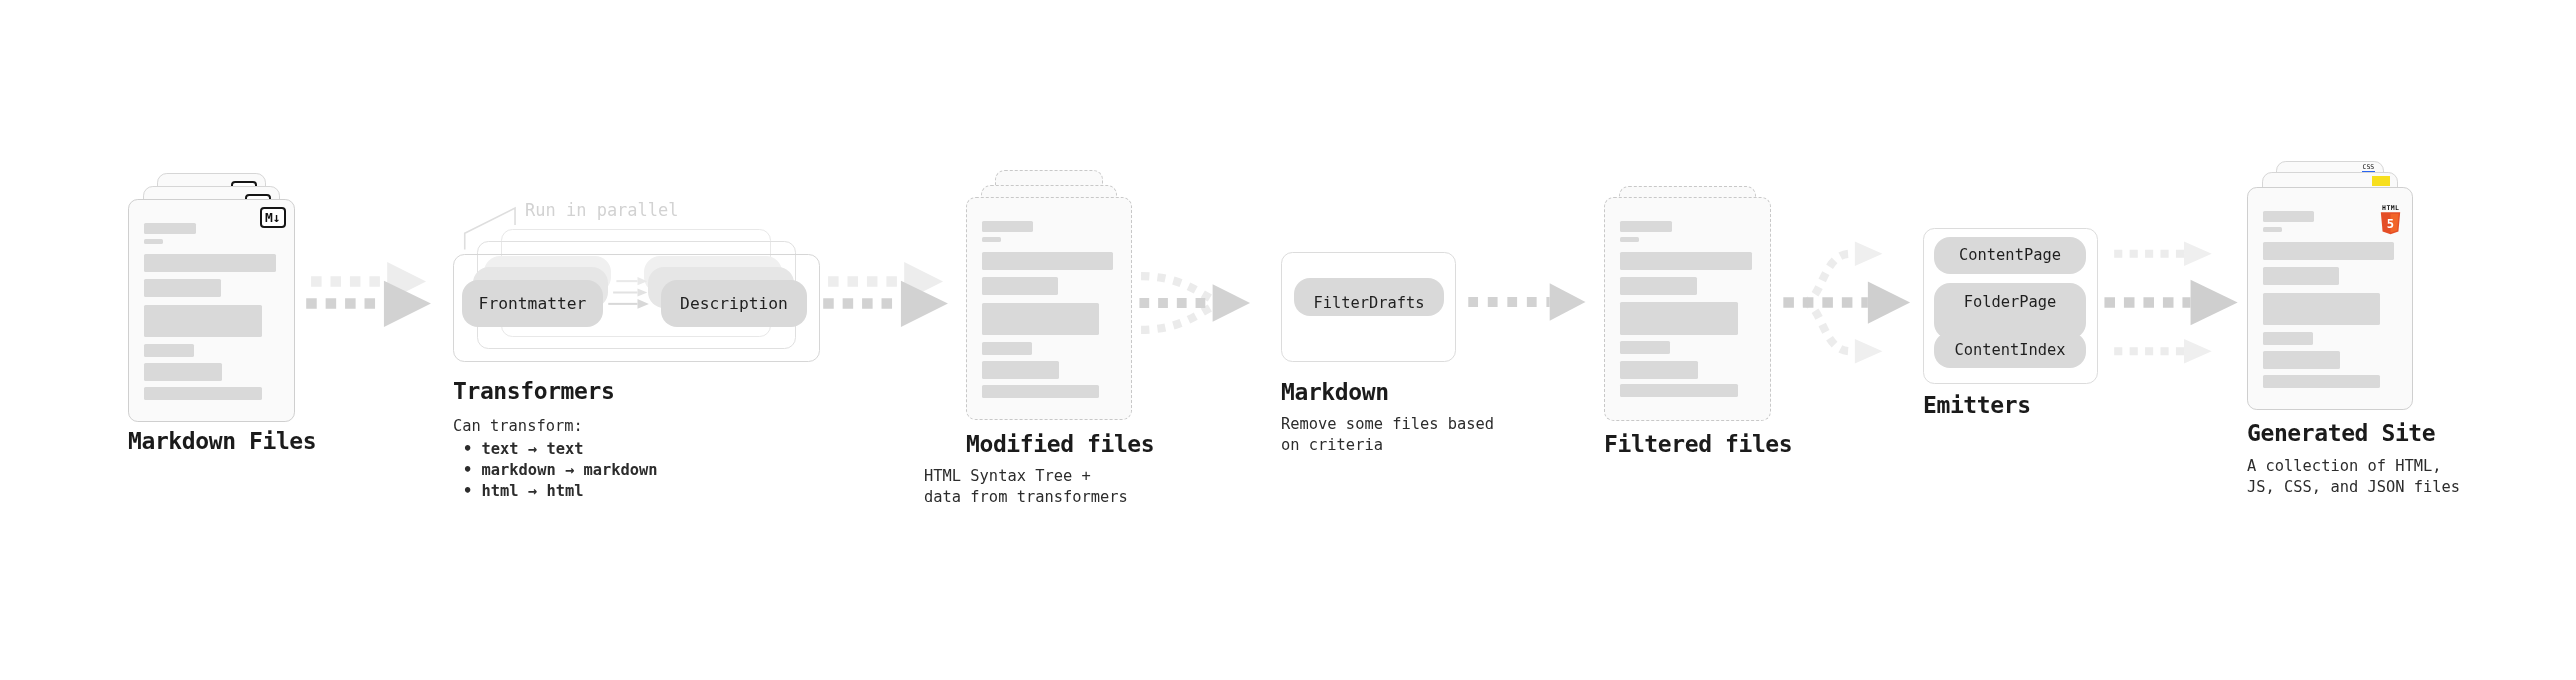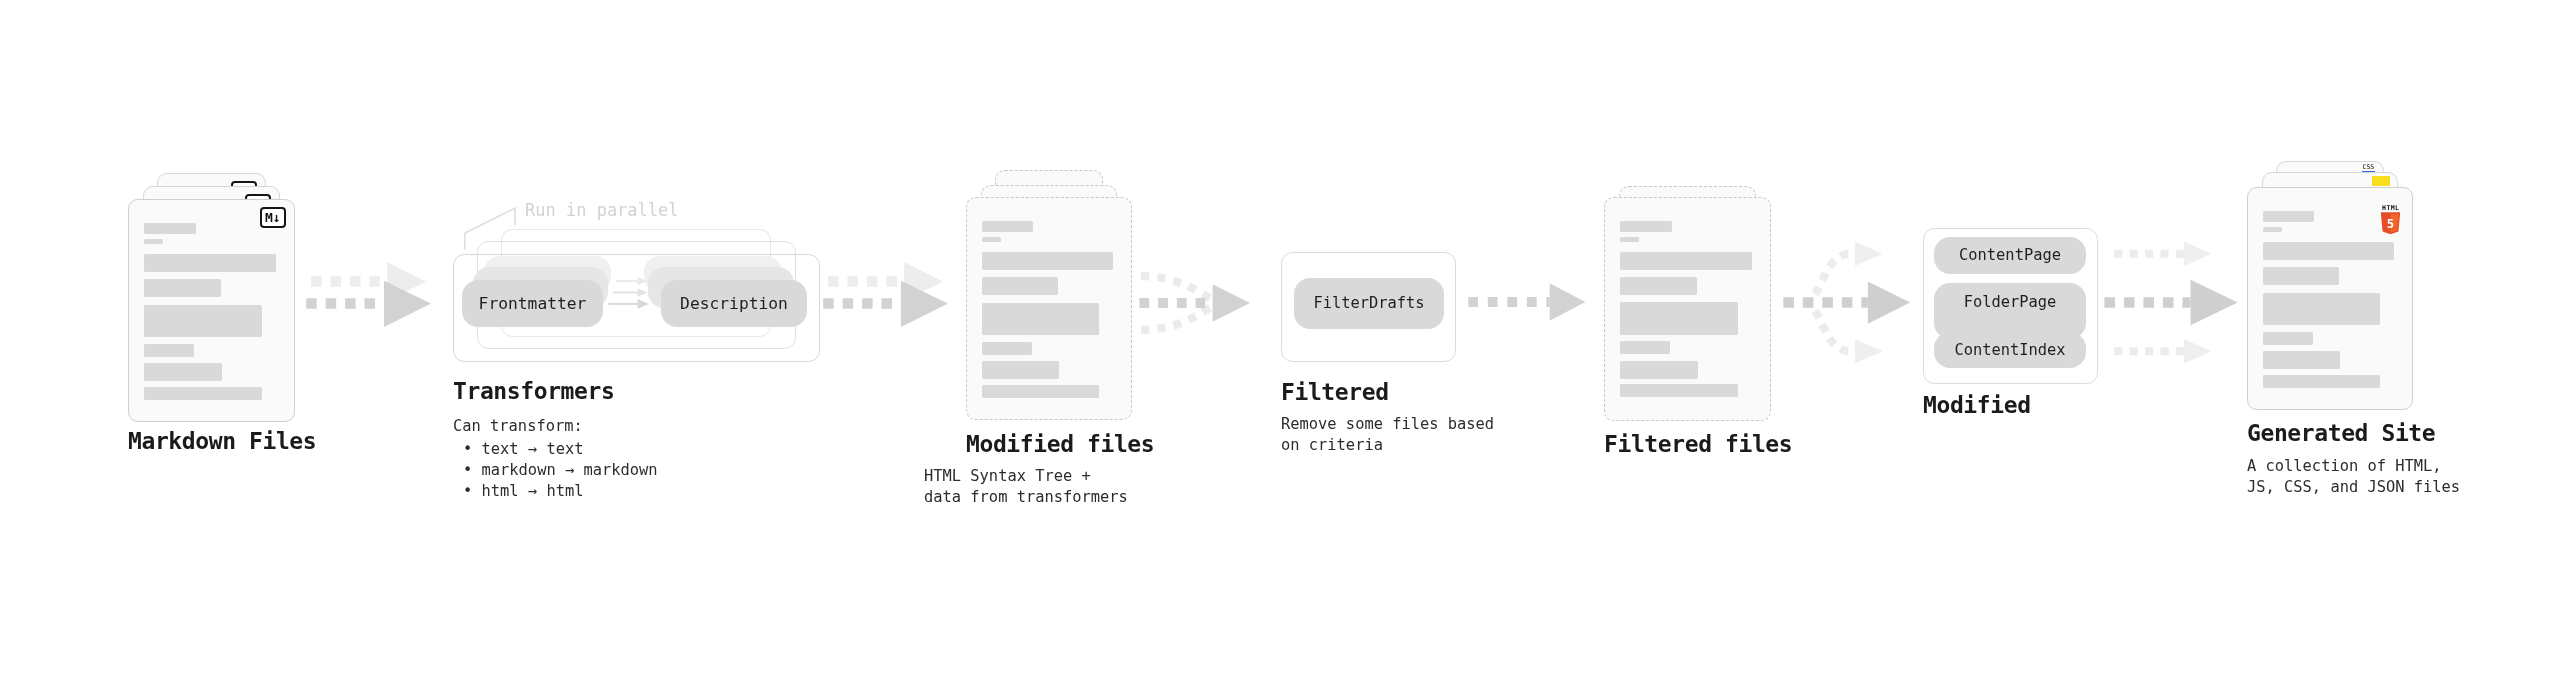--- a/index.html
+++ b/index.html
@@ -33,21 +33,21 @@
   .css-badge .css-txt{font-size:6.5px;font-weight:normal;color:#111;line-height:6.5px;display:block;}
   .css-badge .css-bar{display:block;width:13px;height:3.3px;background:#2965f1;margin:0.8px auto 0;}
   .js-badge{position:absolute;top:2.4px;right:7.3px;width:18px;height:10.6px;background:#f7df1e;}
   .html5-badge{position:absolute;top:4.9px;right:9.8px;width:23px;text-align:center;margin-top:12px;}
   .html5-badge .html-txt{font-size:6.5px;font-weight:bold;color:#111;letter-spacing:0.4px;line-height:7.3px;display:block;}
 
   
   .stage-title{position:absolute;font-weight:bold;font-size:23px;color:#1b1b1b;letter-spacing:-0.4px;white-space:nowrap;}
   .subtitle{position:absolute;font-size:15.4px;line-height:21px;color:#2c2c2c;white-space:pre-line;}
   .bullets{position:absolute;font-size:15.4px;line-height:21px;color:#2c2c2c;}
-  .bullets div{white-space:nowrap;}
+  .bullets div{white-space:nowrap;font-weight:bold;}
   .tf-note{position:absolute;font-size:17px;color:#d2d2d2;white-space:nowrap;}
 
   
   .tf-box{position:absolute;border-radius:11.4px;background:transparent;}
   .tf-b0{border:1.6px solid #d6d6d6;}
   .tf-b1{border:1.6px solid #e0e0e0;}
   .tf-b2{border:1.6px solid #e8e8e8;}
   .pill{position:absolute;background:#d9d9d9;border-radius:16px;text-align:center;
         font-size:16.3px;color:#1f1f1f;white-space:nowrap;}
   .pill.ghost1{background:#e6e6e6;}
@@ -153,22 +153,22 @@
 data from transformers</div>
 
   <svg class="abs" style="left:1136px;top:255px" width="124" height="96" viewBox="0 0 152 118">
     <path d="M6,26 C52,26 74,44 96,56" fill="none" stroke="#ebebeb" stroke-width="10" stroke-dasharray="10 10"></path>
     <path d="M6,92 C52,92 74,74 96,62" fill="none" stroke="#ebebeb" stroke-width="10" stroke-dasharray="10 10"></path>
     <line x1="4" y1="59" x2="94" y2="59" stroke="#d2d2d2" stroke-width="12" stroke-dasharray="12 11"></line>
     <polygon points="94,36 94,82 140,59" fill="#d2d2d2"></polygon>
   </svg>
 
   <div class="panel" style="left:1281px;top:252px;width:173px;height:108px"></div>
-  <div class="pill" style="left:1294px;top:278px;width:150px;height:51px;line-height:51px;font-size:15.4px">FilterDrafts</div>
-  <div class="stage-title" style="left:1281px;top:379px">Filtered</div>
+  <div class="pill" style="left:1294px;top:278px;width:150px;height:38px;line-height:51px;font-size:15.4px">FilterDrafts</div>
+  <div class="stage-title" style="left:1281px;top:379px">Markdown</div>
   <div class="subtitle" style="left:1281px;top:414px">Remove some files based
 on criteria</div>
 
   <svg class="abs" style="left:1465px;top:267px" width="127" height="70" viewBox="0 0 156 86">
     <line x1="4" y1="43" x2="104" y2="43" stroke="#d2d2d2" stroke-width="12" stroke-dasharray="12 12"></line>
     <polygon points="104,20 104,66 148,43" fill="#d2d2d2"></polygon>
   </svg>
 
   <div class="doc-stack" style="left:1604px;top:186px;width:167px;height:232px">
     <div class="doc-card dashed" style="left:14.6px;right:14.6px;top:0;height:98px"></div>
@@ -193,21 +193,21 @@
     <path d="M28,88 C52,88 52,148 86,148" fill="none" stroke="#ececec" stroke-width="10" stroke-dasharray="10 9"></path>
     <polygon points="92,133 92,163 126,148" fill="#efefef"></polygon>
     <line x1="4" y1="88" x2="108" y2="88" stroke="#cfcfcf" stroke-width="13" stroke-dasharray="13 11"></line>
     <polygon points="108,62 108,114 160,88" fill="#cfcfcf"></polygon>
   </svg>
 
   <div class="panel" style="left:1923px;top:228px;width:173px;height:154px"></div>
   <div class="pill" style="left:1934px;top:237px;width:152px;height:37px;line-height:37px;font-size:15.4px">ContentPage</div>
   <div class="pill" style="left:1934px;top:283px;width:152px;height:56px;line-height:38px;font-size:15.4px">FolderPage</div>
   <div class="pill" style="left:1934px;top:332px;width:152px;height:36px;line-height:36px;font-size:15.4px">ContentIndex</div>
-  <div class="stage-title" style="left:1923px;top:392px">Modified</div>
+  <div class="stage-title" style="left:1923px;top:392px">Emitters</div>
 
   <svg class="abs" style="left:2101px;top:231px" width="145" height="143" viewBox="0 0 178 176">
     <line x1="16" y1="28" x2="102" y2="28" stroke="#ececec" stroke-width="10" stroke-dasharray="10 9"></line>
     <polygon points="102,13 102,43 136,28" fill="#efefef"></polygon>
     <line x1="4" y1="88" x2="110" y2="88" stroke="#cfcfcf" stroke-width="13" stroke-dasharray="13 11"></line>
     <polygon points="110,60 110,116 168,88" fill="#cfcfcf"></polygon>
     <line x1="16" y1="148" x2="102" y2="148" stroke="#ececec" stroke-width="10" stroke-dasharray="10 9"></line>
     <polygon points="102,133 102,163 136,148" fill="#efefef"></polygon>
   </svg>
 

